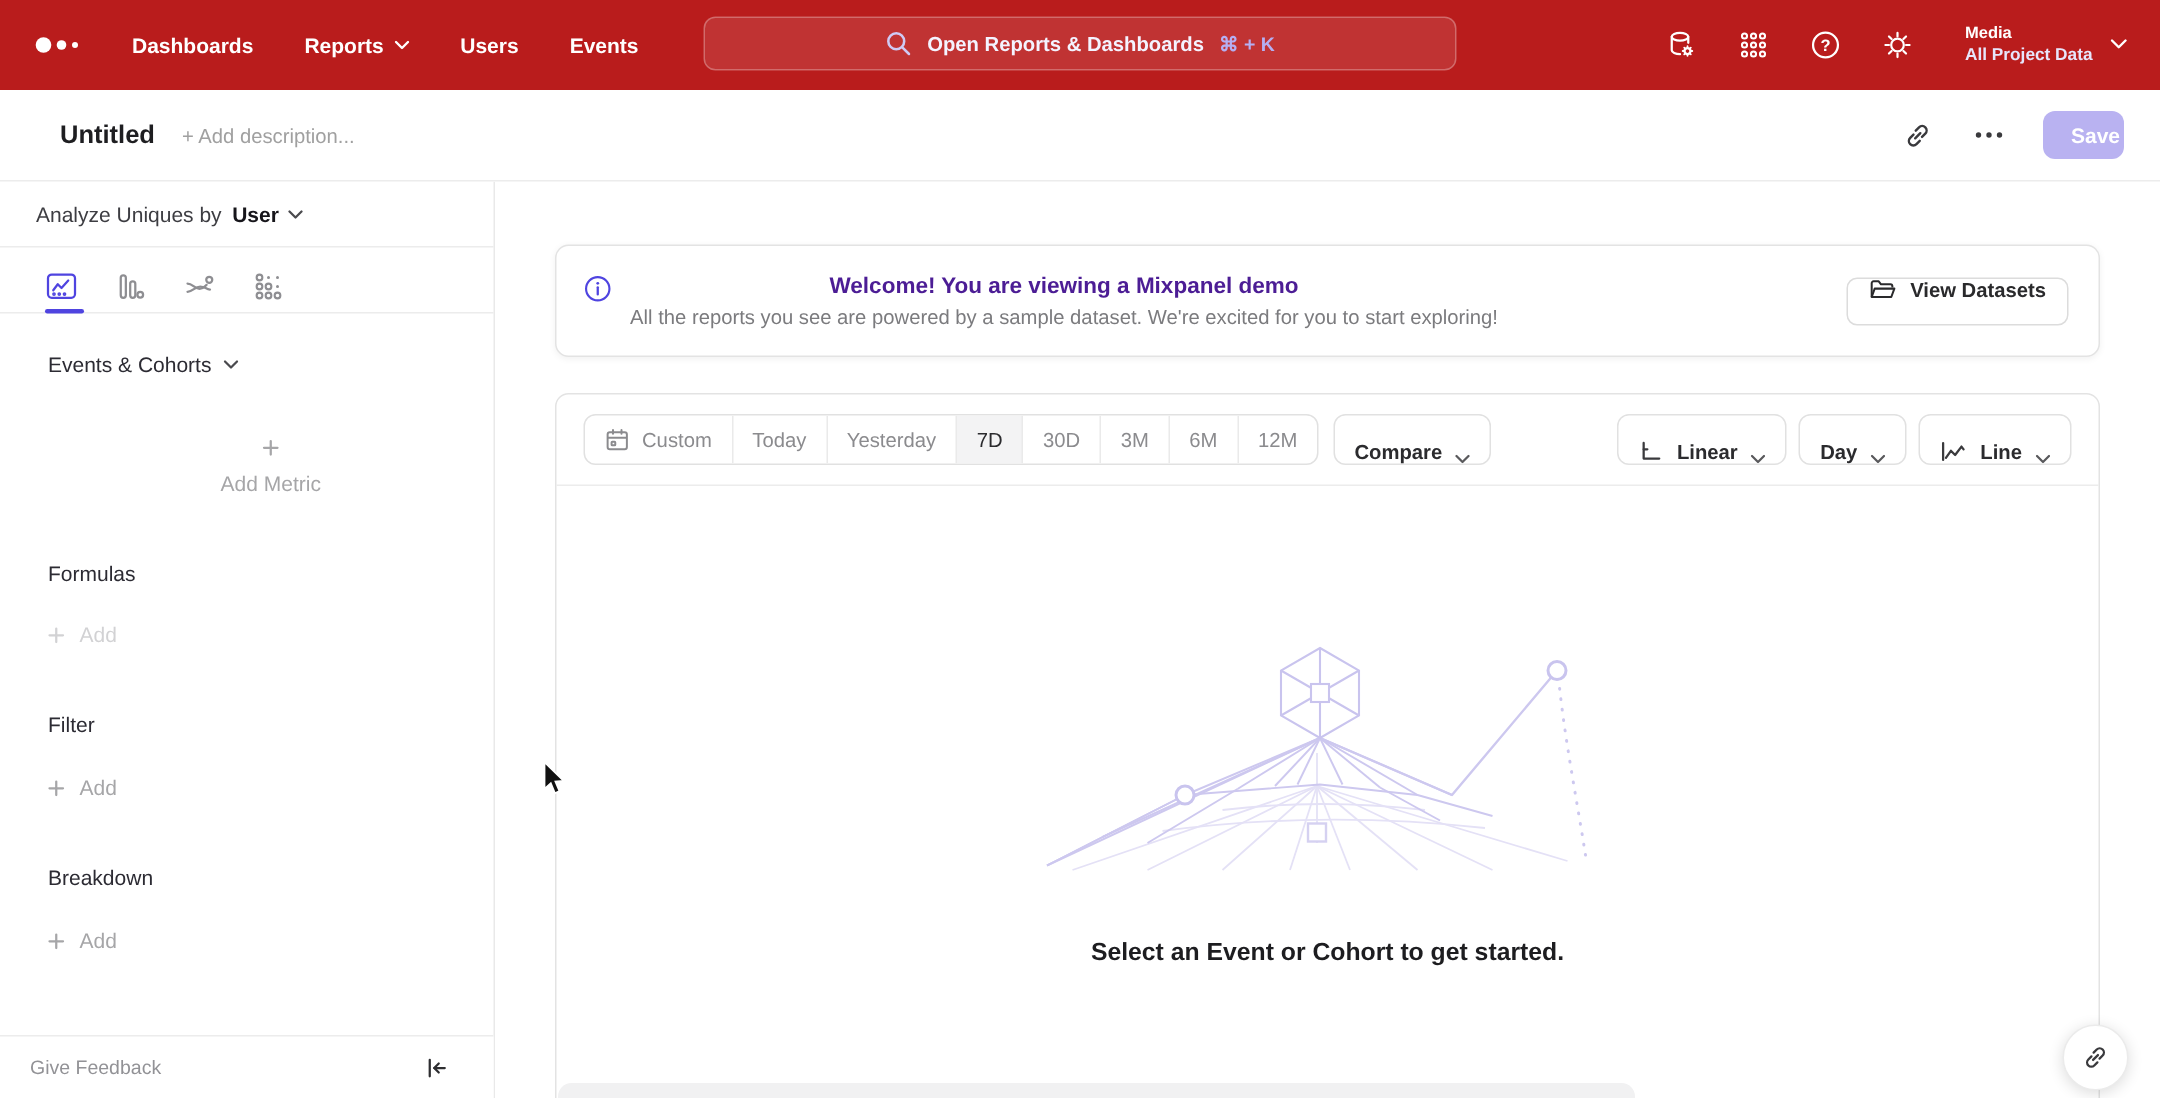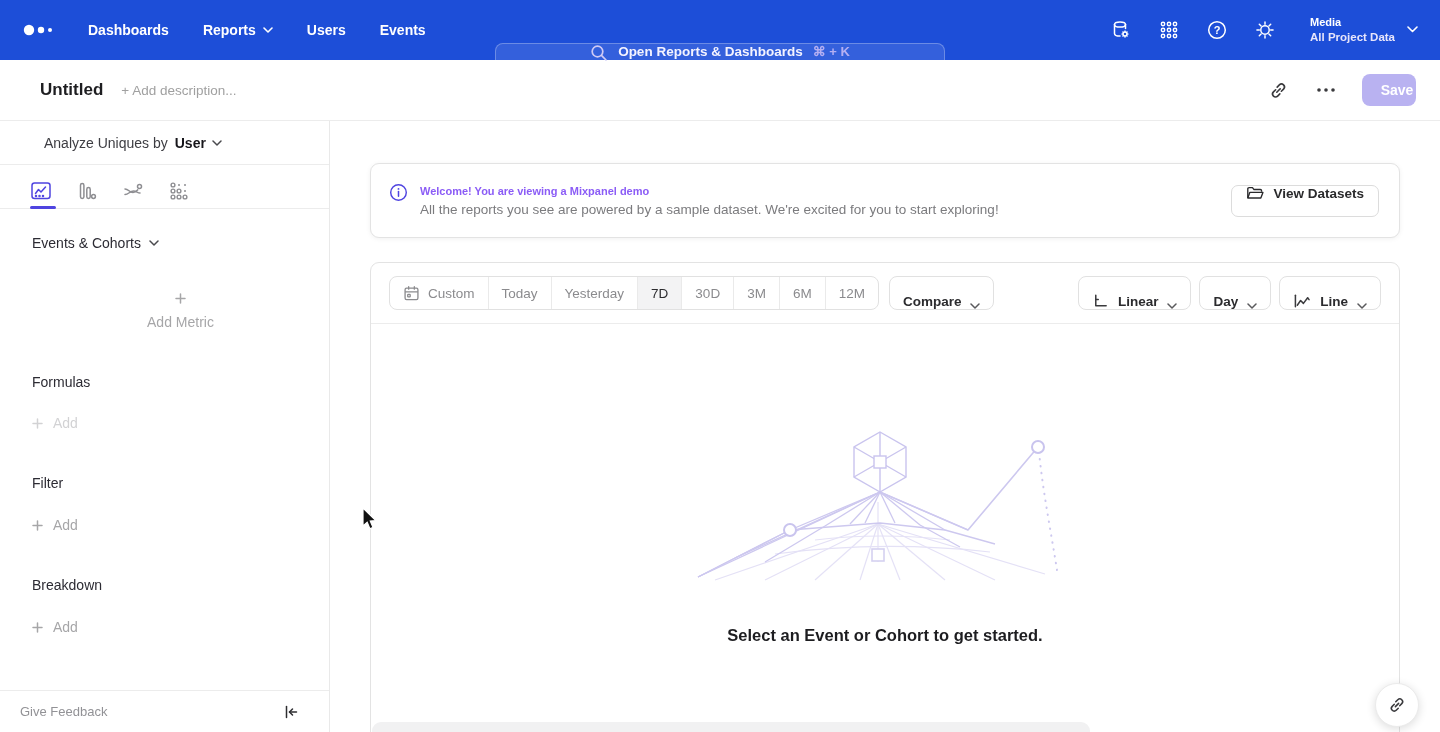--- a/index.html
+++ b/index.html
@@ -1,29 +1,29 @@
 <!DOCTYPE html>
 <html><head>
 <meta charset="utf-8">
 <style>
   * { margin:0; padding:0; box-sizing:border-box; }
   html,body { width:1440px; height:732px; overflow:hidden; background:#fff;
     font-family:"Liberation Sans", sans-serif; }
 
   
   .topnav { position:absolute; left:0; top:0; width:1440px; height:60px;
-    background:#1d4ed8; display:flex; align-items:center; z-index:30; }
+    background:#b91c1c; display:flex; align-items:center; z-index:30; }
   .nav-left { display:flex; align-items:center; padding-left:22px; }
   .logo { display:flex; align-items:center; gap:5px; margin-right:32px; cursor:pointer; }
   .nav-item { color:#fff; font-size:14px; font-weight:600; margin-right:34px;
     display:flex; align-items:center; gap:7px; cursor:pointer; white-space:nowrap; }
   .searchbar { position:absolute; left:50%; transform:translateX(-50%); top:11px;
-    width:450px; height:36px; border-radius:8px; background:rgba(255,255,255,0.10);
-    border:1px solid rgba(255,255,255,0.28); display:flex; align-items:flex-start;
-    justify-content:center; gap:10px; cursor:pointer;margin-top:32px; }
+    width:502px; height:36px; border-radius:8px; background:rgba(255,255,255,0.10);
+    border:1px solid rgba(255,255,255,0.28); display:flex; align-items:center;
+    justify-content:center; gap:10px; cursor:pointer; }
   .searchbar .ph { color:#f4f3ff; font-size:13.5px; font-weight:600; }
   .searchbar .shortcut { color:#b5aff2; font-size:13px; font-weight:600; }
   .nav-right { position:absolute; right:22px; top:0; height:60px; display:flex;
     align-items:center; gap:26px; }
   .nav-icon { width:22px; height:22px; display:flex; align-items:center;
     justify-content:center; cursor:pointer; }
   .project-picker { display:flex; align-items:center; gap:12px; cursor:pointer; margin-left:8px; }
   .project-meta { display:flex; flex-direction:column; line-height:1.35; }
   .project-name { color:#fff; font-size:11px; font-weight:700; }
   .project-scope { color:#e7e5fb; font-size:11.5px; font-weight:600; }
@@ -36,21 +36,21 @@
   .report-desc { font-size:13.5px; color:#a0a0a0; margin-left:18px; cursor:text; }
   .header-actions { margin-left:auto; display:flex; align-items:center; gap:24px; }
   .icon-btn { width:24px; height:24px; display:flex; align-items:center;
     justify-content:center; cursor:pointer; }
   .save-btn { width:54px; height:32px; border:none; border-radius:8px; background:#b9b2f1;
     color:#fff; font-size:14px; font-weight:700; font-family:inherit; cursor:pointer;padding-left:16px; }
 
   
   .sidebar { position:absolute; left:0; top:121px; width:330px; height:611px;
     background:#fff; border-right:1px solid #e9e9e9; z-index:10; }
-  .analyze-row { height:44px; display:flex; align-items:center; padding-left:44px;
+  .analyze-row { height:44px; display:flex; align-items:center; padding-left:24px;
     border-bottom:1px solid #ececec; font-size:14px; }
   .analyze-prefix { color:#3d3d42; }
   .analyze-value { color:#17161b; font-weight:700; margin-left:7px; display:flex;
     align-items:center; gap:6px; cursor:pointer; }
   .tabs-row { height:44px; display:flex; align-items:flex-start; padding-left:30px;
     border-bottom:1px solid #ececec; position:relative; }
   .tab { width:46px; height:43px; display:flex; align-items:center; justify-content:flex-start;
     cursor:pointer; position:relative; padding-top:9px; }
   .tab-underline { position:absolute; left:0; bottom:0; width:26px; height:3px;
     background:#4f44e0; border-radius:2px; }
@@ -63,21 +63,21 @@
   .sidebar-footer { position:absolute; left:0; bottom:0; width:329px; height:42px;
     border-top:1px solid #ececec; display:flex; align-items:center;
     justify-content:space-between; padding:0 30px 0 20px; background:#fff; }
   .feedback { font-size:13px; color:#929296; cursor:pointer; }
 
   
   .banner-card { position:absolute; left:370px; top:163px; width:1030px; height:75px;
     background:#fff; border:1px solid #e3e3e3; border-radius:9px;
     box-shadow:0 1px 5px rgba(0,0,0,0.06); display:flex; align-items:center; z-index:5; }
   .banner-icon { margin:0 12px 0 18px; align-self:flex-start; margin-top:19px; }
-  .banner-title { font-size:11px; font-weight:700; color:#8b5cf6; }
+  .banner-title { font-size:15px; font-weight:700; color:#4c1d95;text-align:center; }
   .banner-sub { font-size:13.5px; color:#7b7b7e; margin-top:5px; }
   .view-datasets-btn { margin-left:auto; margin-right:20px; height:32px; display:flex;
     align-items:flex-start; gap:9px; border:1px solid #dcdcdc; border-radius:7px;
     background:#fff; padding:0 14px; font-size:13.5px; font-weight:700; color:#2a2a2c;
     cursor:pointer; font-family:inherit; }
 
   .report-card { position:absolute; left:370px; top:262px; width:1030px; height:500px;
     background:#fff; border:1px solid #e3e3e3; border-radius:9px; z-index:4; }
   .controls-row { height:61px; border-bottom:1px solid #ececec; display:flex;
     align-items:center; padding:0 18px; }

